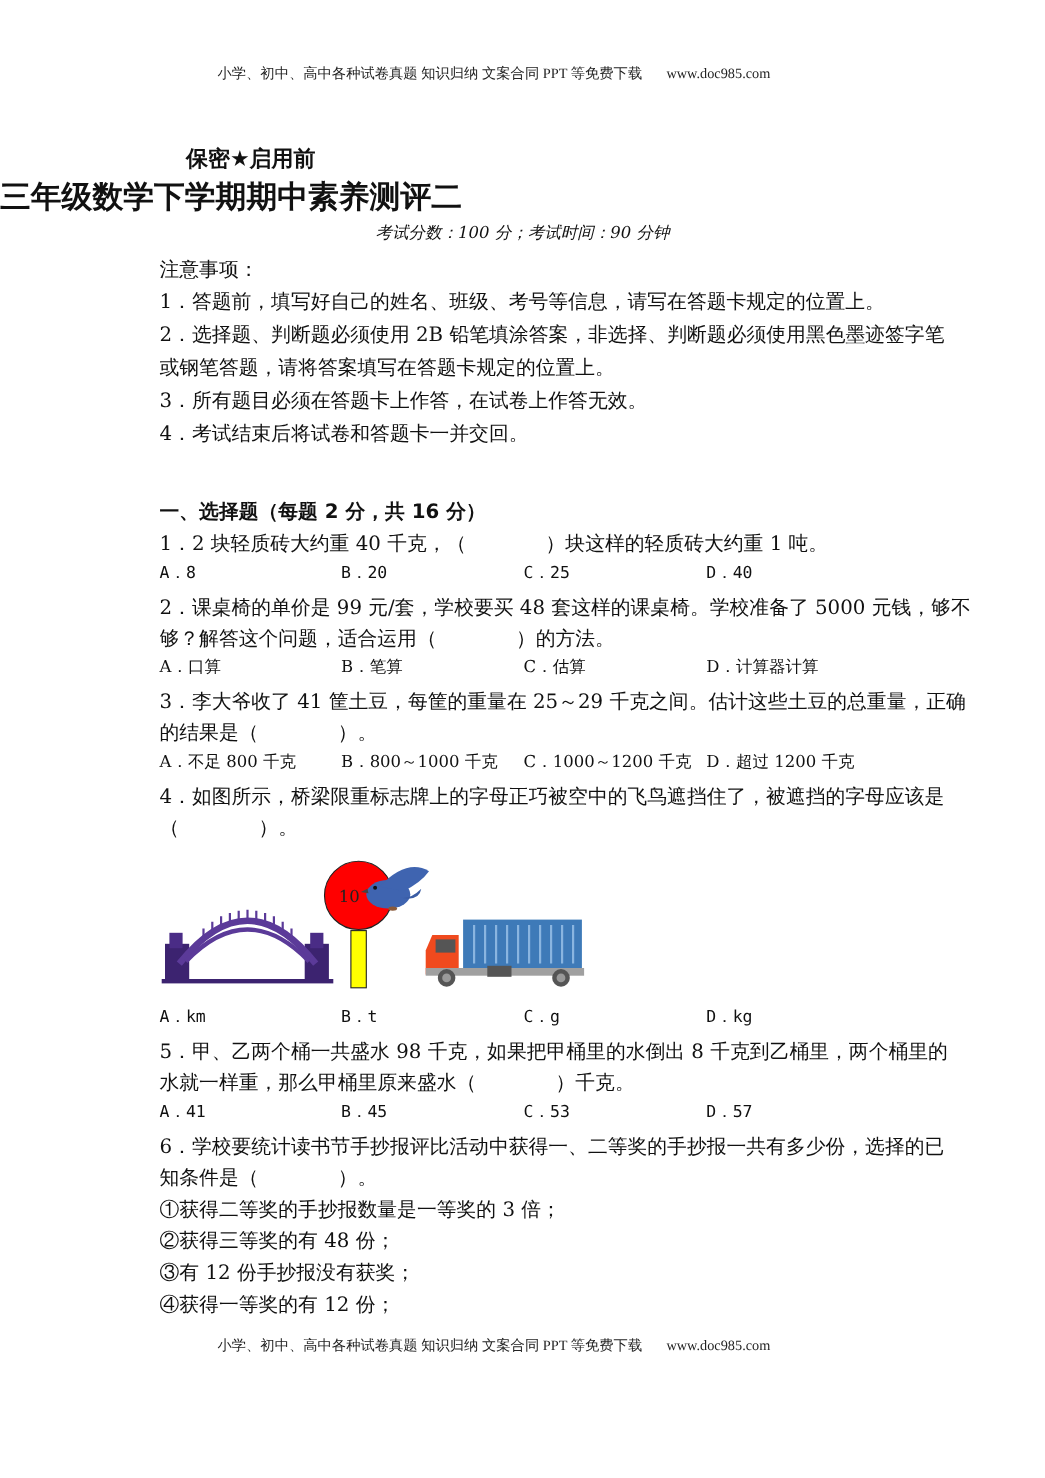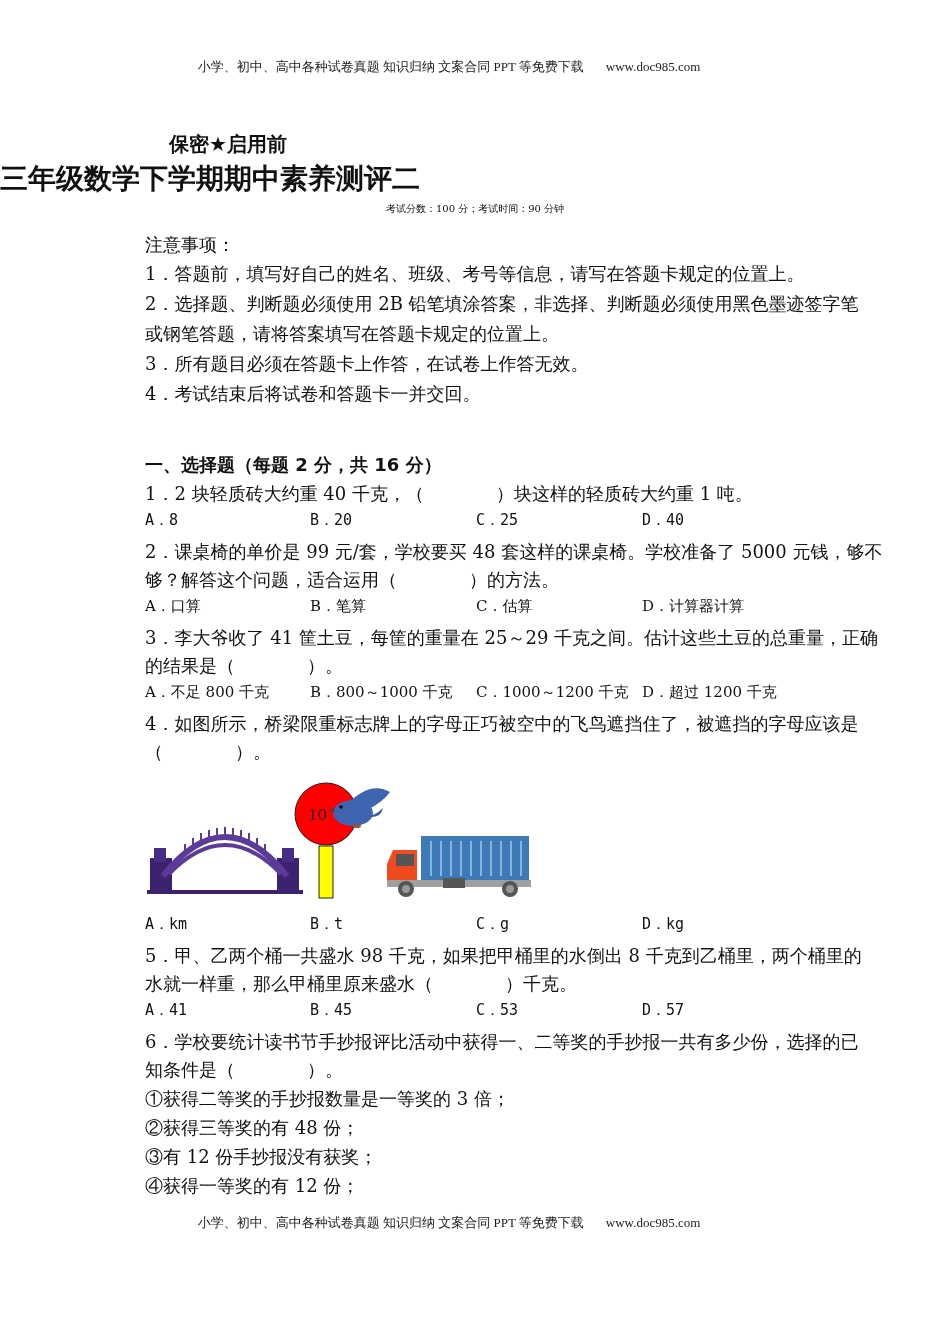--- a/index.html
+++ b/index.html
@@ -4,21 +4,21 @@
 <style>
   html, body { margin: 0; padding: 0; background: #ffffff; }
   body { width: 950px; height: 1344px; position: relative; overflow: hidden;
          font-family: "DejaVu Serif", "Liberation Serif", serif; color: #111; }
   .hdr { position: absolute; left: 0; width: 898px; text-align: center; font-size: 13px;
          font-family: "Liberation Serif", "DejaVu Serif", serif; color: #222; }
   .hdr .url { margin-left: 22px; }
   .abs { position: absolute; white-space: nowrap; }
   .secret { left: 145px; top: 131px; font-size: 20px; font-weight: bold; font-family: "DejaVu Sans", sans-serif; margin-left: 24px; }
   .title { left: 0; width: 788px; text-align: left; top: 160px; font-size: 28px; font-weight: bold; font-family: "DejaVu Sans", sans-serif; }
-  .subtitle { left: 0; width: 950px; text-align: center; top: 202px; font-size: 10px; }
+  .subtitle { left: 0; width: 950px; text-align: center; top: 202px; font-size: 15px; font-style: italic; }
   .line { left: 145px; font-size: 18px; }
   .sec { font-weight: bold; font-family: "DejaVu Sans", sans-serif; }
   .opt { position: absolute; font-size: 15px; white-space: nowrap; }
   .mono { font-family: "DejaVu Sans Mono", "Liberation Mono", monospace; }
   .figure { position: absolute; left: 145px; top: 778px; width: 400px; height: 125px; }
 </style>
 </head>
 <body>
 
 <div class="hdr" style="top:58px;">

